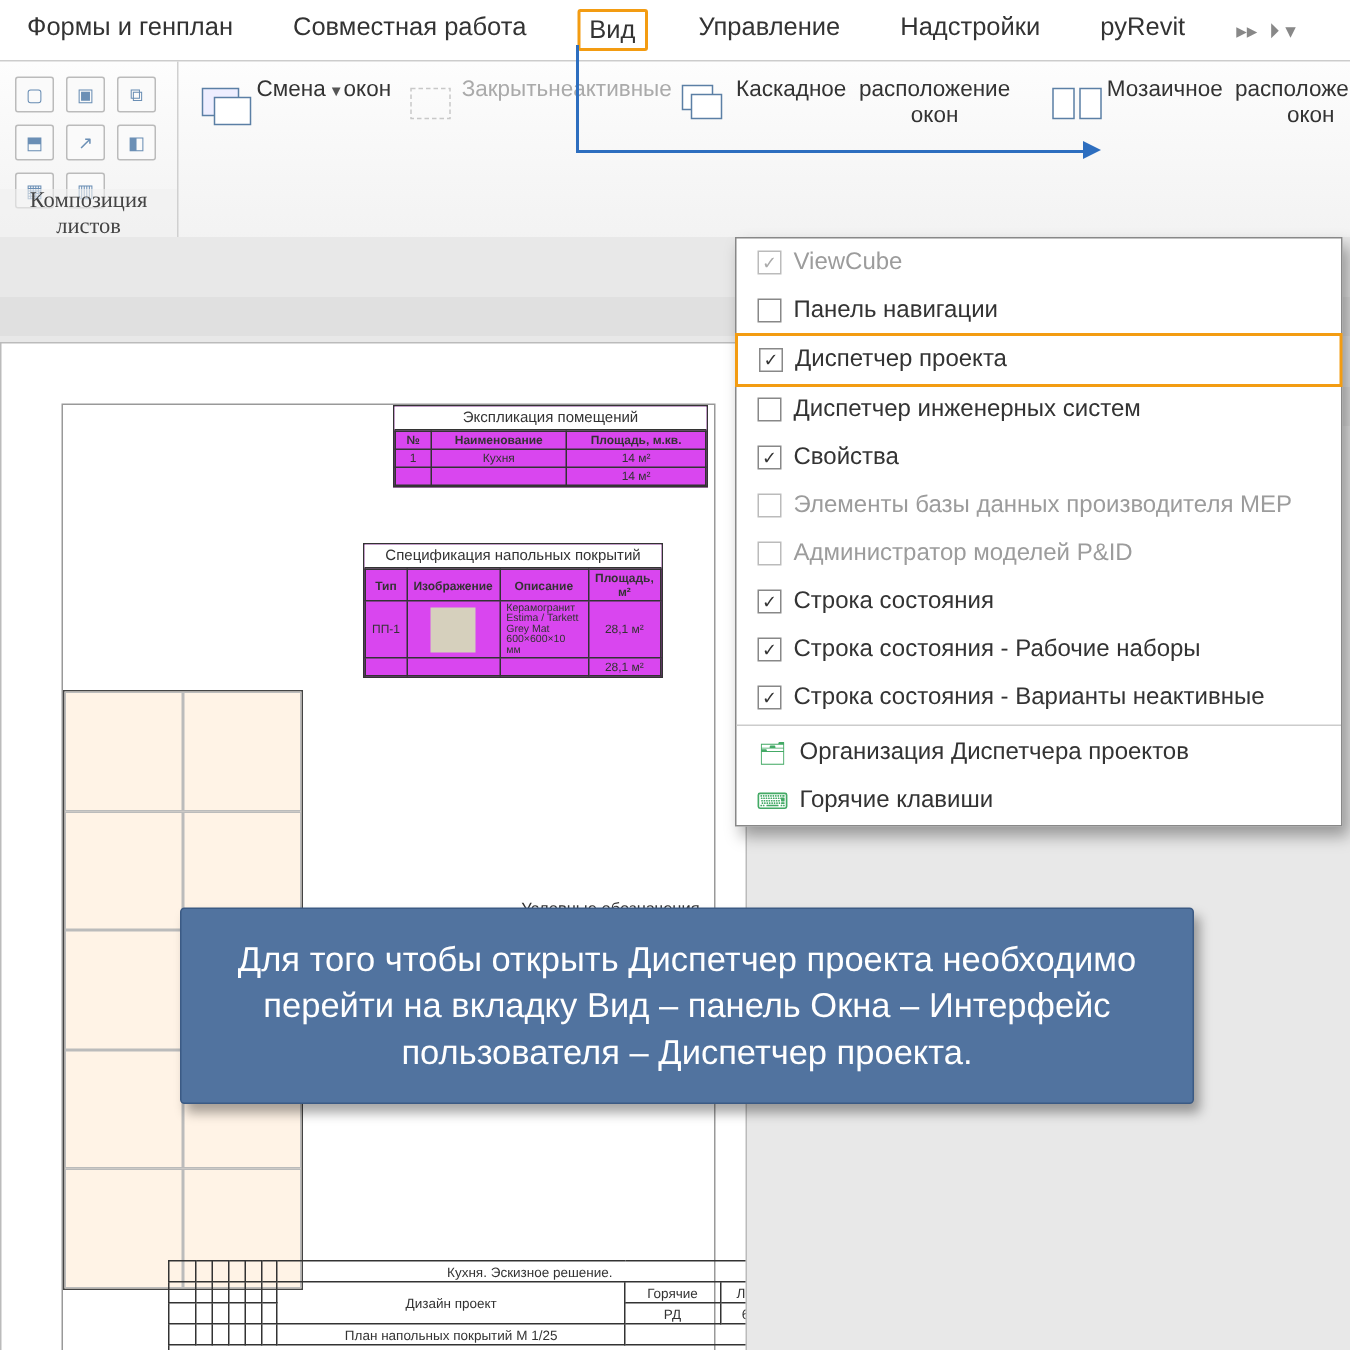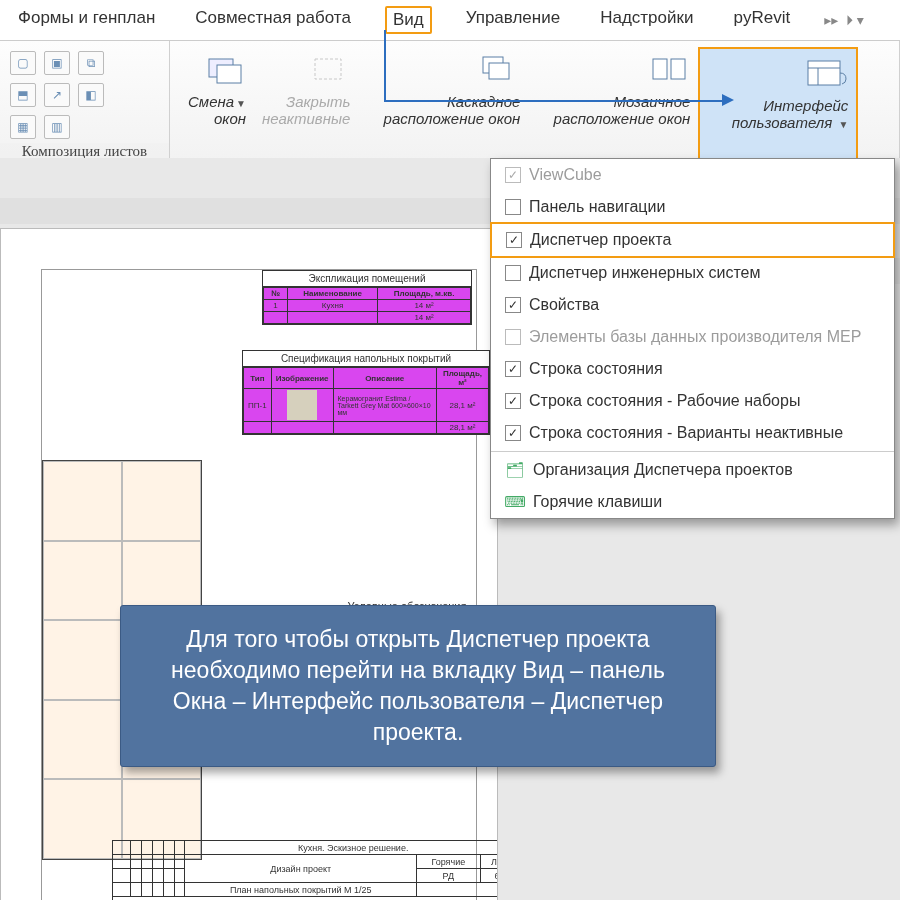--- a/index.html
+++ b/index.html
@@ -78,29 +78,28 @@
     bottom: 4px; left: 0; right: 0;
     text-align: center;
     font-size: 15px;
     color: #444;
     background: rgba(240,240,240,0.6);
     font-family: Liberation Serif, serif;
   }
 
   .ribbon-btn {
     display: flex;
-    flex-direction: column;
-    align-items: flex-end;
+    flex-direction: row;
+    align-items: flex-start;
     justify-content: flex-start;
     padding: 4px 8px 0 8px;
     text-align: center;
     font-size: 15px;
     line-height: 1.15;
     min-width: 80px;
-    font-style: italic;
   }
   .ribbon-btn.disabled { color: #aaa; }
   .ribbon-btn .big-icon {
     width: 42px; height: 38px;
     margin-bottom: 4px;
     display:flex; align-items:center; justify-content:center;
     color:#6b8fb5;
   }
   .ribbon-btn.wide { min-width: 170px; }
   .ribbon-btn .caret { font-size: 10px; margin-left:2px; color:#555; }
@@ -226,21 +225,21 @@
   .dropdown-item .icon-slot {
     width:20px; display:inline-flex; justify-content:center;
     color:#4a6; font-size:15px;
     flex:0 0 20px;
   }
 
   
   .callout {
     position:absolute;
     left:120px; top:605px;
-    width:596px;
+    width:676px;
     background:#51739f;
     color:#fff;
     font-size:23px;
     line-height:1.35;
     text-align:center;
     padding:18px 22px;
     border:1px solid #3b5a84;
     border-radius:3px;
     box-shadow:4px 6px 8px rgba(0,0,0,.35);
     z-index:30;
@@ -375,21 +374,21 @@
               </tr>
           <tr>
                 <td></td>
                 <td></td>
                 <td>14 м²</td>
               </tr>
         </tbody>
           </table>
       </div>
 
-      <div class="mini-table" style="left:200px; top:80px; width:248px;">
+      <div class="mini-table" style="left:200px; top:92px; width:200px;">
         <div class="hdr">Спецификация напольных покрытий</div>
         <table>
           <tbody>
               <tr>
                 <th>Тип</th>
                 <th>Изображение</th>
                 <th>Описание</th>
                 <th>Площадь, м²</th>
               </tr>
           <tr>
@@ -497,20 +496,24 @@
     <span>Диспетчер инженерных систем</span>
   </div>
   <div class="dropdown-item">
     <span class="chk">✓</span>
     <span>Свойства</span>
   </div>
   <div class="dropdown-item disabled">
     <span class="chk disabled"></span>
     <span>Элементы базы данных производителя MEP</span>
   </div>
+  <div class="dropdown-item disabled">
+    <span class="chk disabled"></span>
+    <span>Администратор моделей P&amp;ID</span>
+  </div>
   <div class="dropdown-item">
     <span class="chk">✓</span>
     <span>Строка состояния</span>
   </div>
   <div class="dropdown-item">
     <span class="chk">✓</span>
     <span>Строка состояния - Рабочие наборы</span>
   </div>
   <div class="dropdown-item">
     <span class="chk">✓</span>

